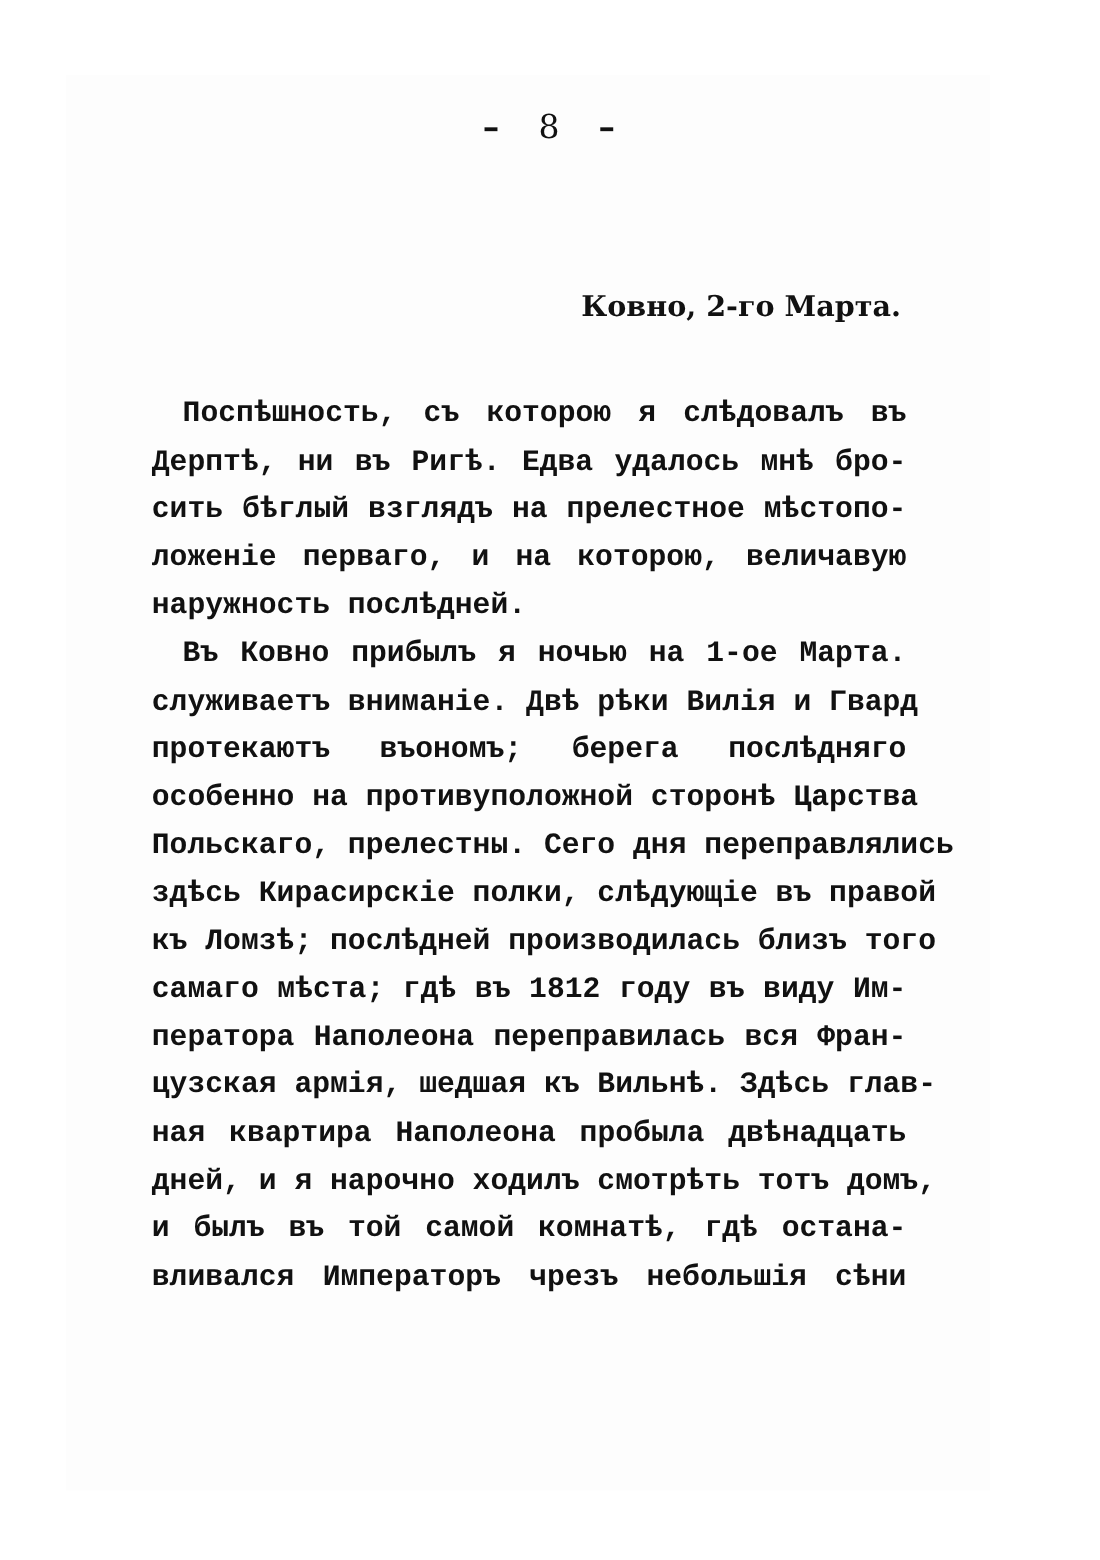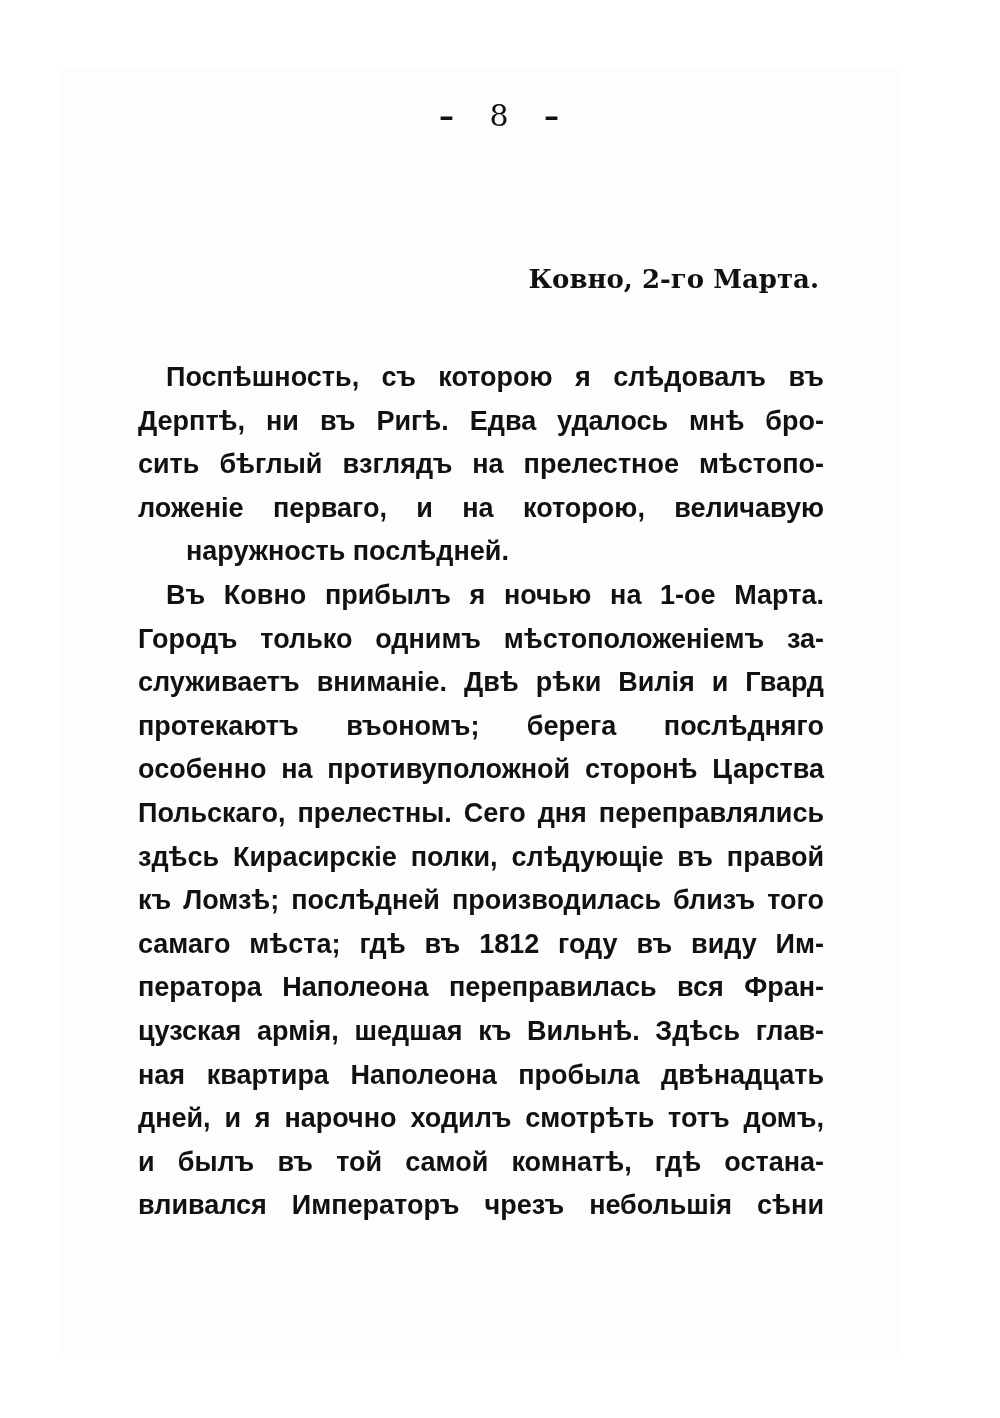--- a/index.html
+++ b/index.html
@@ -45,37 +45,36 @@
       font-weight: bold;
       font-size: 26px;
       color: #111;
       white-space: nowrap;
     }
     .body-text {
       position: absolute;
       left: 138px;
       top: 356px;
       width: 686px;
-      font-family: Liberation Sans, sans-serif;
+      font-family: Liberation Mono, monospace;
       font-weight: bold;
       font-size: 27px;
       color: #111;
     }
     .line {
       display: block;
       height: 43.6px;
       line-height: 43.6px;
       white-space: nowrap;
       text-align: justify;
       text-align-last: justify;
       overflow: visible;
     }
     .line.last {
       text-align-last: left;
-      margin-left: 48px;
     }
     .line.indent {
       padding-left: 28px;
     }
   </style>
 </head>
 <body>
 
 <div class="page"></div>
 
@@ -90,21 +89,20 @@
 <div class="body-text">
   <div>
     <span class="line indent">Поспѣшность, съ которою я слѣдовалъ въ</span>
     <span class="line">Дерптѣ, ни въ Ригѣ. Едва удалось мнѣ бро-</span>
     <span class="line">сить бѣглый взглядъ на прелестное мѣстопо-</span>
     <span class="line">ложеніе перваго, и на которою, величавую</span>
     <span class="line last">наружность послѣдней.</span>
   </div>
   <div>
     <span class="line indent">Въ Ковно прибылъ я ночью на 1-ое Марта.</span>
-    <span class="line">Городъ только однимъ мѣстоположеніемъ за-</span>
     <span class="line">служиваетъ вниманіе. Двѣ рѣки Вилія и Гвард</span>
     <span class="line">протекаютъ въономъ; берега послѣдняго</span>
     <span class="line">особенно на противуположной сторонѣ Царства</span>
     <span class="line">Польскаго, прелестны. Сего дня переправлялись</span>
     <span class="line">здѣсь Кирасирскіе полки, слѣдующіе въ правой</span>
     <span class="line">къ Ломзѣ; послѣдней производилась близъ того</span>
     <span class="line">самаго мѣста; гдѣ въ 1812 году въ виду Им-</span>
     <span class="line">ператора Наполеона переправилась вся Фран-</span>
     <span class="line">цузская армія, шедшая къ Вильнѣ. Здѣсь глав-</span>
     <span class="line">ная квартира Наполеона пробыла двѣнадцать</span>

